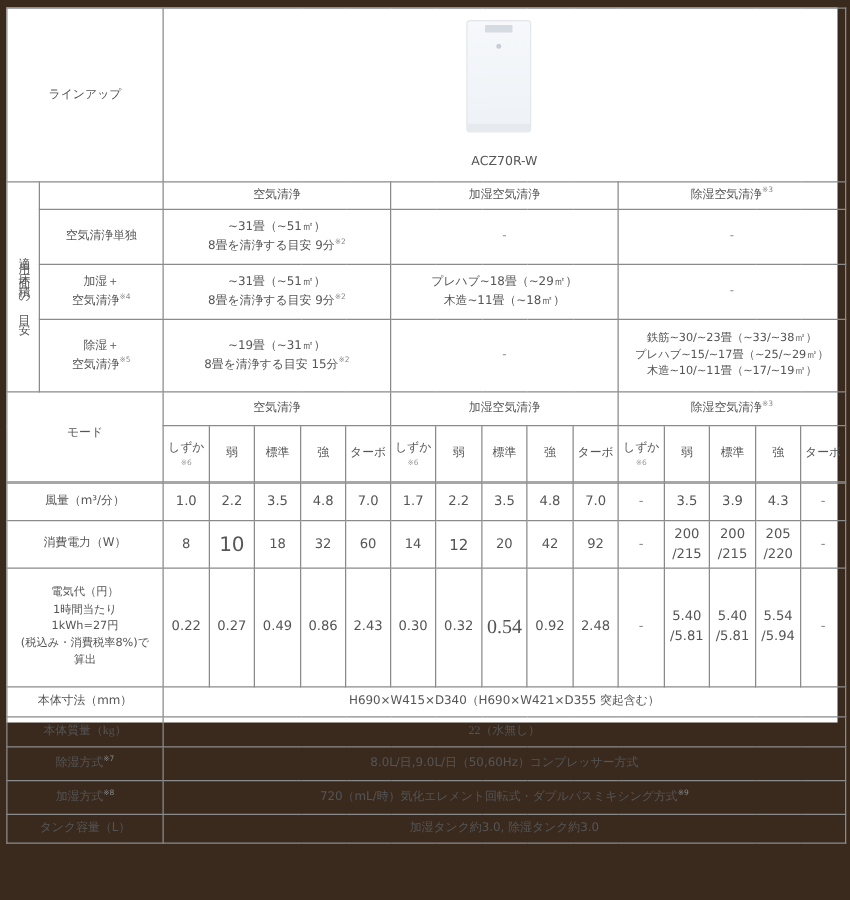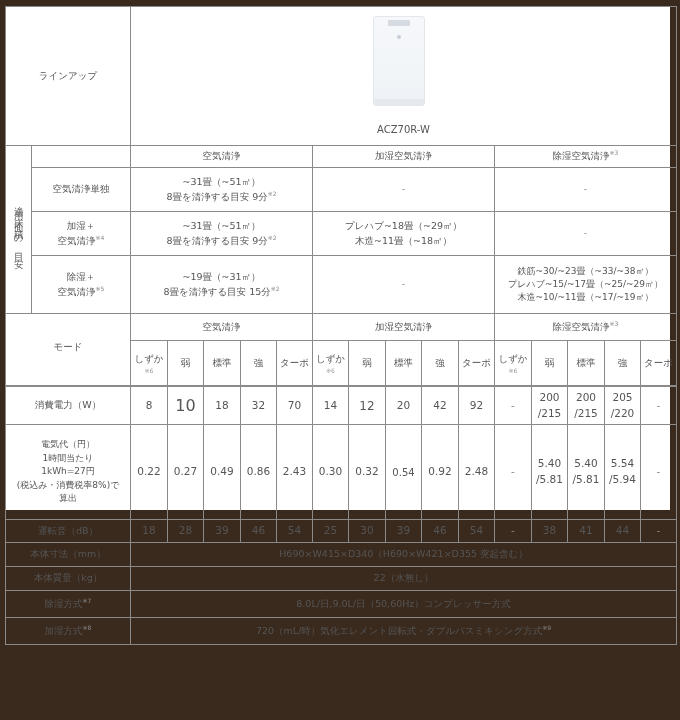--- a/index.html
+++ b/index.html
@@ -3,21 +3,21 @@
 <meta charset="utf-8">
 <style>
   html, body { margin:0; padding:0; }
   body {
     width:680px; height:720px; overflow:hidden;
     background:#3a2a1e;
     font-family:"DejaVu Sans", sans-serif;
     color:#555;
   }
   .frame {
-    position:absolute; left:5px; top:6px; width:665px; height:504px;
+    position:absolute; left:5px; top:6px; width:665px; height:572px;
     background:#fff;
   }
   table.spec {
     border-collapse:collapse; width:665px; table-layout:fixed;
     font-size:9.5px; color:#555;
   }
   table.spec td {
     border:1px solid #8a8a8a; text-align:center; vertical-align:middle;
     padding:0; line-height:1.5;
   }
@@ -174,27 +174,45 @@
         <col style="width:36px">
         <col style="width:37px">
         <col style="width:36px">
     <col style="width:37px">
         <col style="width:36px">
         <col style="width:37px">
         <col style="width:36px">
         <col style="width:36px">
   </colgroup>
   <tbody id="spec-body">
+        <tr style="height: 30px;">
+          <td style="white-space: pre-line;">風量（m³/分）</td>
+          <td style="white-space: pre-line; font-size: 10.5px;">1.0</td>
+          <td style="white-space: pre-line; font-size: 10.5px;">2.2</td>
+          <td style="white-space: pre-line; font-size: 10.5px;">3.5</td>
+          <td style="white-space: pre-line; font-size: 10.5px;">4.8</td>
+          <td style="white-space: pre-line; font-size: 10.5px;">7.0</td>
+          <td style="white-space: pre-line; font-size: 10.5px;">1.7</td>
+          <td style="white-space: pre-line; font-size: 10.5px;">2.2</td>
+          <td style="white-space: pre-line; font-size: 10.5px;">3.5</td>
+          <td style="white-space: pre-line; font-size: 10.5px;">4.8</td>
+          <td style="white-space: pre-line; font-size: 10.5px;">7.0</td>
+          <td class="dash" style="white-space: pre-line; font-size: 10.5px;">-</td>
+          <td style="white-space: pre-line; font-size: 10.5px;">3.5</td>
+          <td style="white-space: pre-line; font-size: 10.5px;">3.9</td>
+          <td style="white-space: pre-line; font-size: 10.5px;">4.3</td>
+          <td class="dash" style="white-space: pre-line; font-size: 10.5px;">-</td>
+        </tr>
         <tr style="height: 38px;">
           <td style="white-space: pre-line;">消費電力（W）</td>
           <td style="white-space: pre-line; font-size: 10.5px;">8</td>
           <td style="white-space: pre-line; font-size: 16px;">10</td>
           <td style="white-space: pre-line; font-size: 10.5px;">18</td>
           <td style="white-space: pre-line; font-size: 10.5px;">32</td>
-          <td style="white-space: pre-line; font-size: 10.5px;">70</td>
+          <td style="white-space: pre-line; font-size: 10.5px;">60</td>
           <td style="white-space: pre-line; font-size: 10.5px;">14</td>
           <td style="white-space: pre-line; font-size: 12px;">12</td>
           <td style="white-space: pre-line; font-size: 10.5px;">20</td>
           <td style="white-space: pre-line; font-size: 10.5px;">42</td>
           <td style="white-space: pre-line; font-size: 10.5px;">92</td>
           <td class="dash" style="white-space: pre-line; font-size: 10.5px;">-</td>
           <td style="white-space: pre-line; font-size: 10.5px;">200
 /215</td>
           <td style="white-space: pre-line; font-size: 10.5px;">200
 /215</td>
@@ -208,63 +226,49 @@
 1kWh=27円
 (税込み・消費税率8%)で
 算出</td>
           <td style="white-space: pre-line; font-size: 10.5px;">0.22</td>
           <td style="white-space: pre-line; font-size: 10.5px; margin-top: 24px;">0.27</td>
           <td style="white-space: pre-line; font-size: 10.5px;">0.49</td>
           <td style="white-space: pre-line; font-size: 10.5px;">0.86</td>
           <td style="white-space: pre-line; font-size: 10.5px;">2.43</td>
           <td style="white-space: pre-line; font-size: 10.5px;">0.30</td>
           <td style="white-space: pre-line; font-size: 10.5px;">0.32</td>
-          <td style="white-space: pre-line; font-size: 10px;">0.54</td>
+          <td style="white-space: pre-line; font-size: 16px; font-family: Liberation Serif, serif;">0.54</td>
           <td style="white-space: pre-line; font-size: 10.5px;">0.92</td>
           <td style="white-space: pre-line; font-size: 10.5px;">2.48</td>
           <td class="dash" style="white-space: pre-line; font-size: 10.5px;">-</td>
           <td style="white-space: pre-line; font-size: 10.5px;">5.40
 /5.81</td>
           <td style="white-space: pre-line; font-size: 10.5px;">5.40
 /5.81</td>
           <td style="white-space: pre-line; font-size: 10.5px;">5.54
 /5.94</td>
           <td class="dash" style="white-space: pre-line; font-size: 10.5px;">-</td>
         </tr>
-        <tr style="height: 23px;">
-          <td style="white-space: pre-line;">運転音（dB）</td>
-          <td style="white-space: pre-line; font-size: 10.5px;">18</td>
-          <td style="white-space: pre-line; font-size: 10.5px;">28</td>
-          <td style="white-space: pre-line; font-size: 10.5px;">39</td>
-          <td style="white-space: pre-line; font-size: 10.5px;">46</td>
-          <td style="white-space: pre-line; font-size: 10.5px;">54</td>
-          <td style="white-space: pre-line; font-size: 10.5px;">25</td>
-          <td style="white-space: pre-line; font-size: 10.5px;">30</td>
-          <td style="white-space: pre-line; font-size: 10.5px;">39</td>
-          <td style="white-space: pre-line; font-size: 10.5px;">46</td>
-          <td style="white-space: pre-line; font-size: 10.5px;">54</td>
-          <td class="dash" style="white-space: pre-line; font-size: 10.5px;">-</td>
-          <td style="white-space: pre-line; font-size: 10.5px;">38</td>
-          <td style="white-space: pre-line; font-size: 10.5px;">41</td>
-          <td style="white-space: pre-line; font-size: 10.5px;">44</td>
-          <td class="dash" style="white-space: pre-line; font-size: 10.5px;">-</td>
-        </tr>
       </tbody>
   <tbody id="general-body">
         <tr style="height: 24px;">
           <td><span>本体寸法（mm）</span></td>
           <td colspan="15"><span>H690×W415×D340（H690×W421×D355 突起含む）</span></td>
         </tr>
-        <tr style="height: 24px;">
+        <tr style="height: 24px; font-family: Liberation Serif, serif;">
           <td><span>本体質量（kg）</span></td>
           <td colspan="15"><span>22（水無し）</span></td>
         </tr>
         <tr style="height: 27px;">
           <td><span>除湿方式</span><sup>※7</sup></td>
           <td colspan="15"><span>8.0L/日,9.0L/日（50,60Hz）コンプレッサー方式</span></td>
         </tr>
         <tr style="height: 27px;">
           <td><span>加湿方式</span><sup>※8</sup></td>
           <td colspan="15"><span>720（mL/時）気化エレメント回転式・ダブルパスミキシング方式</span><sup>※9</sup></td>
         </tr>
+        <tr style="height: 23px;">
+          <td><span>タンク容量（L）</span></td>
+          <td colspan="15"><span>加湿タンク約3.0, 除湿タンク約3.0</span></td>
+        </tr>
       </tbody>
 </table>
 </div>
 
 </body></html>

